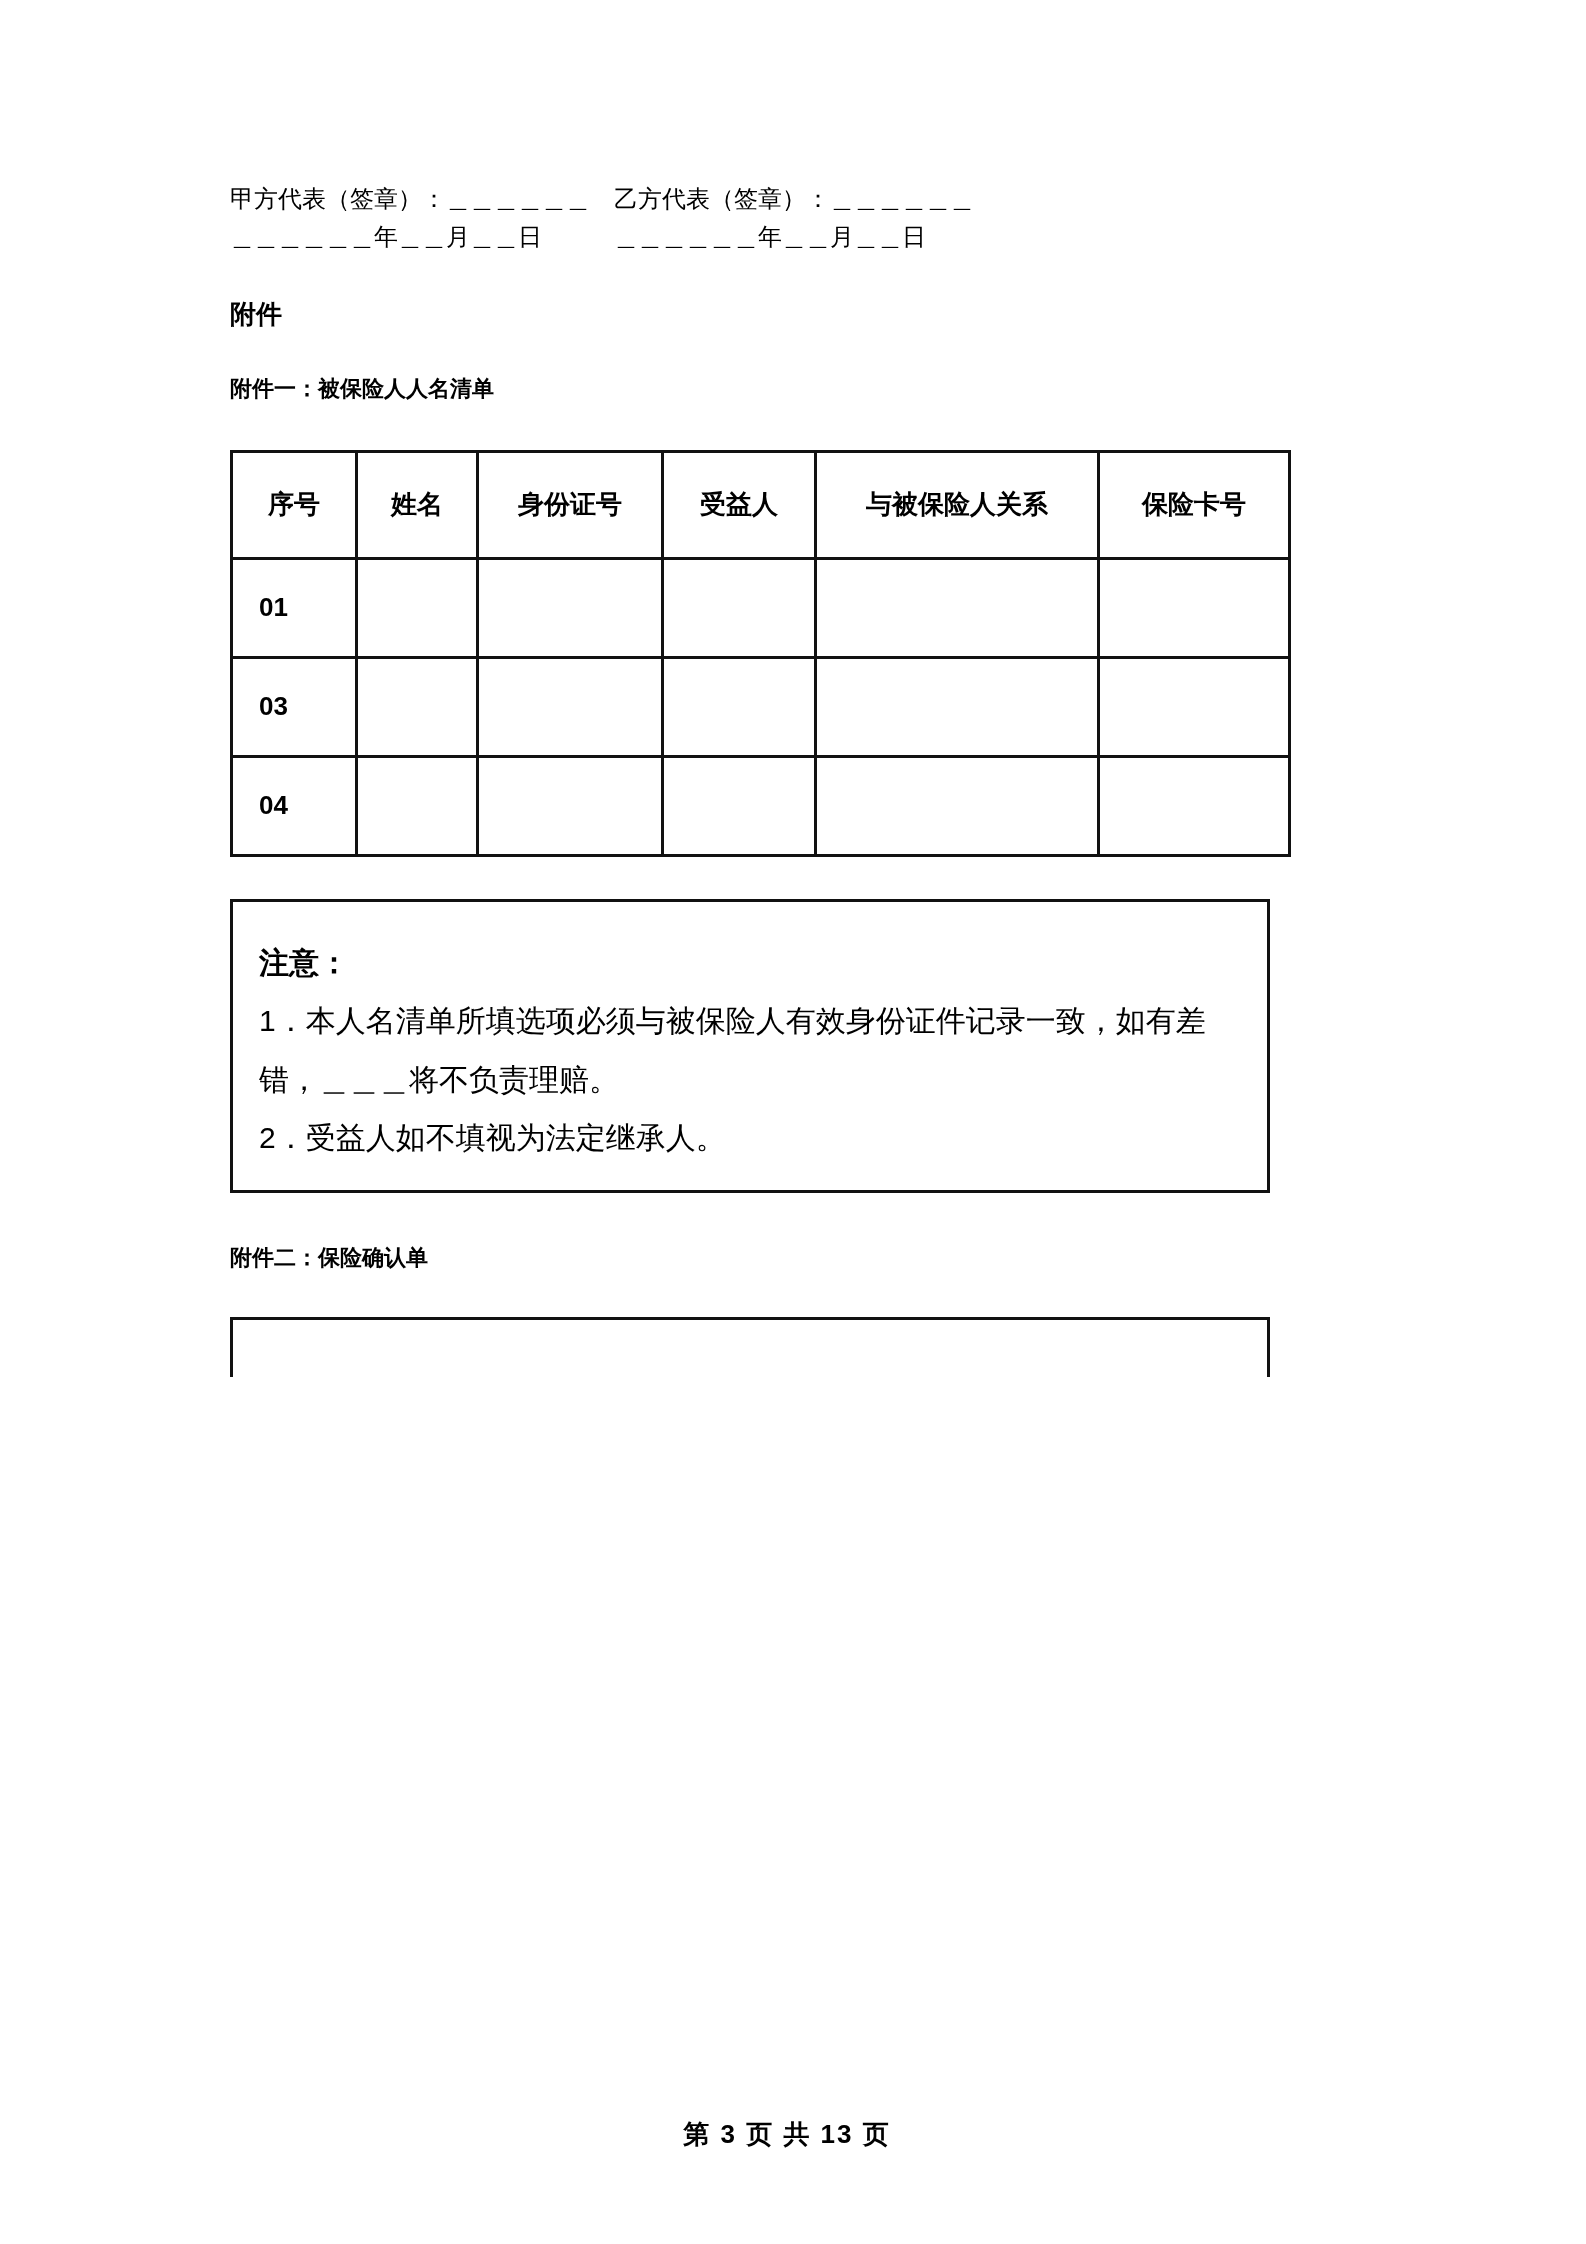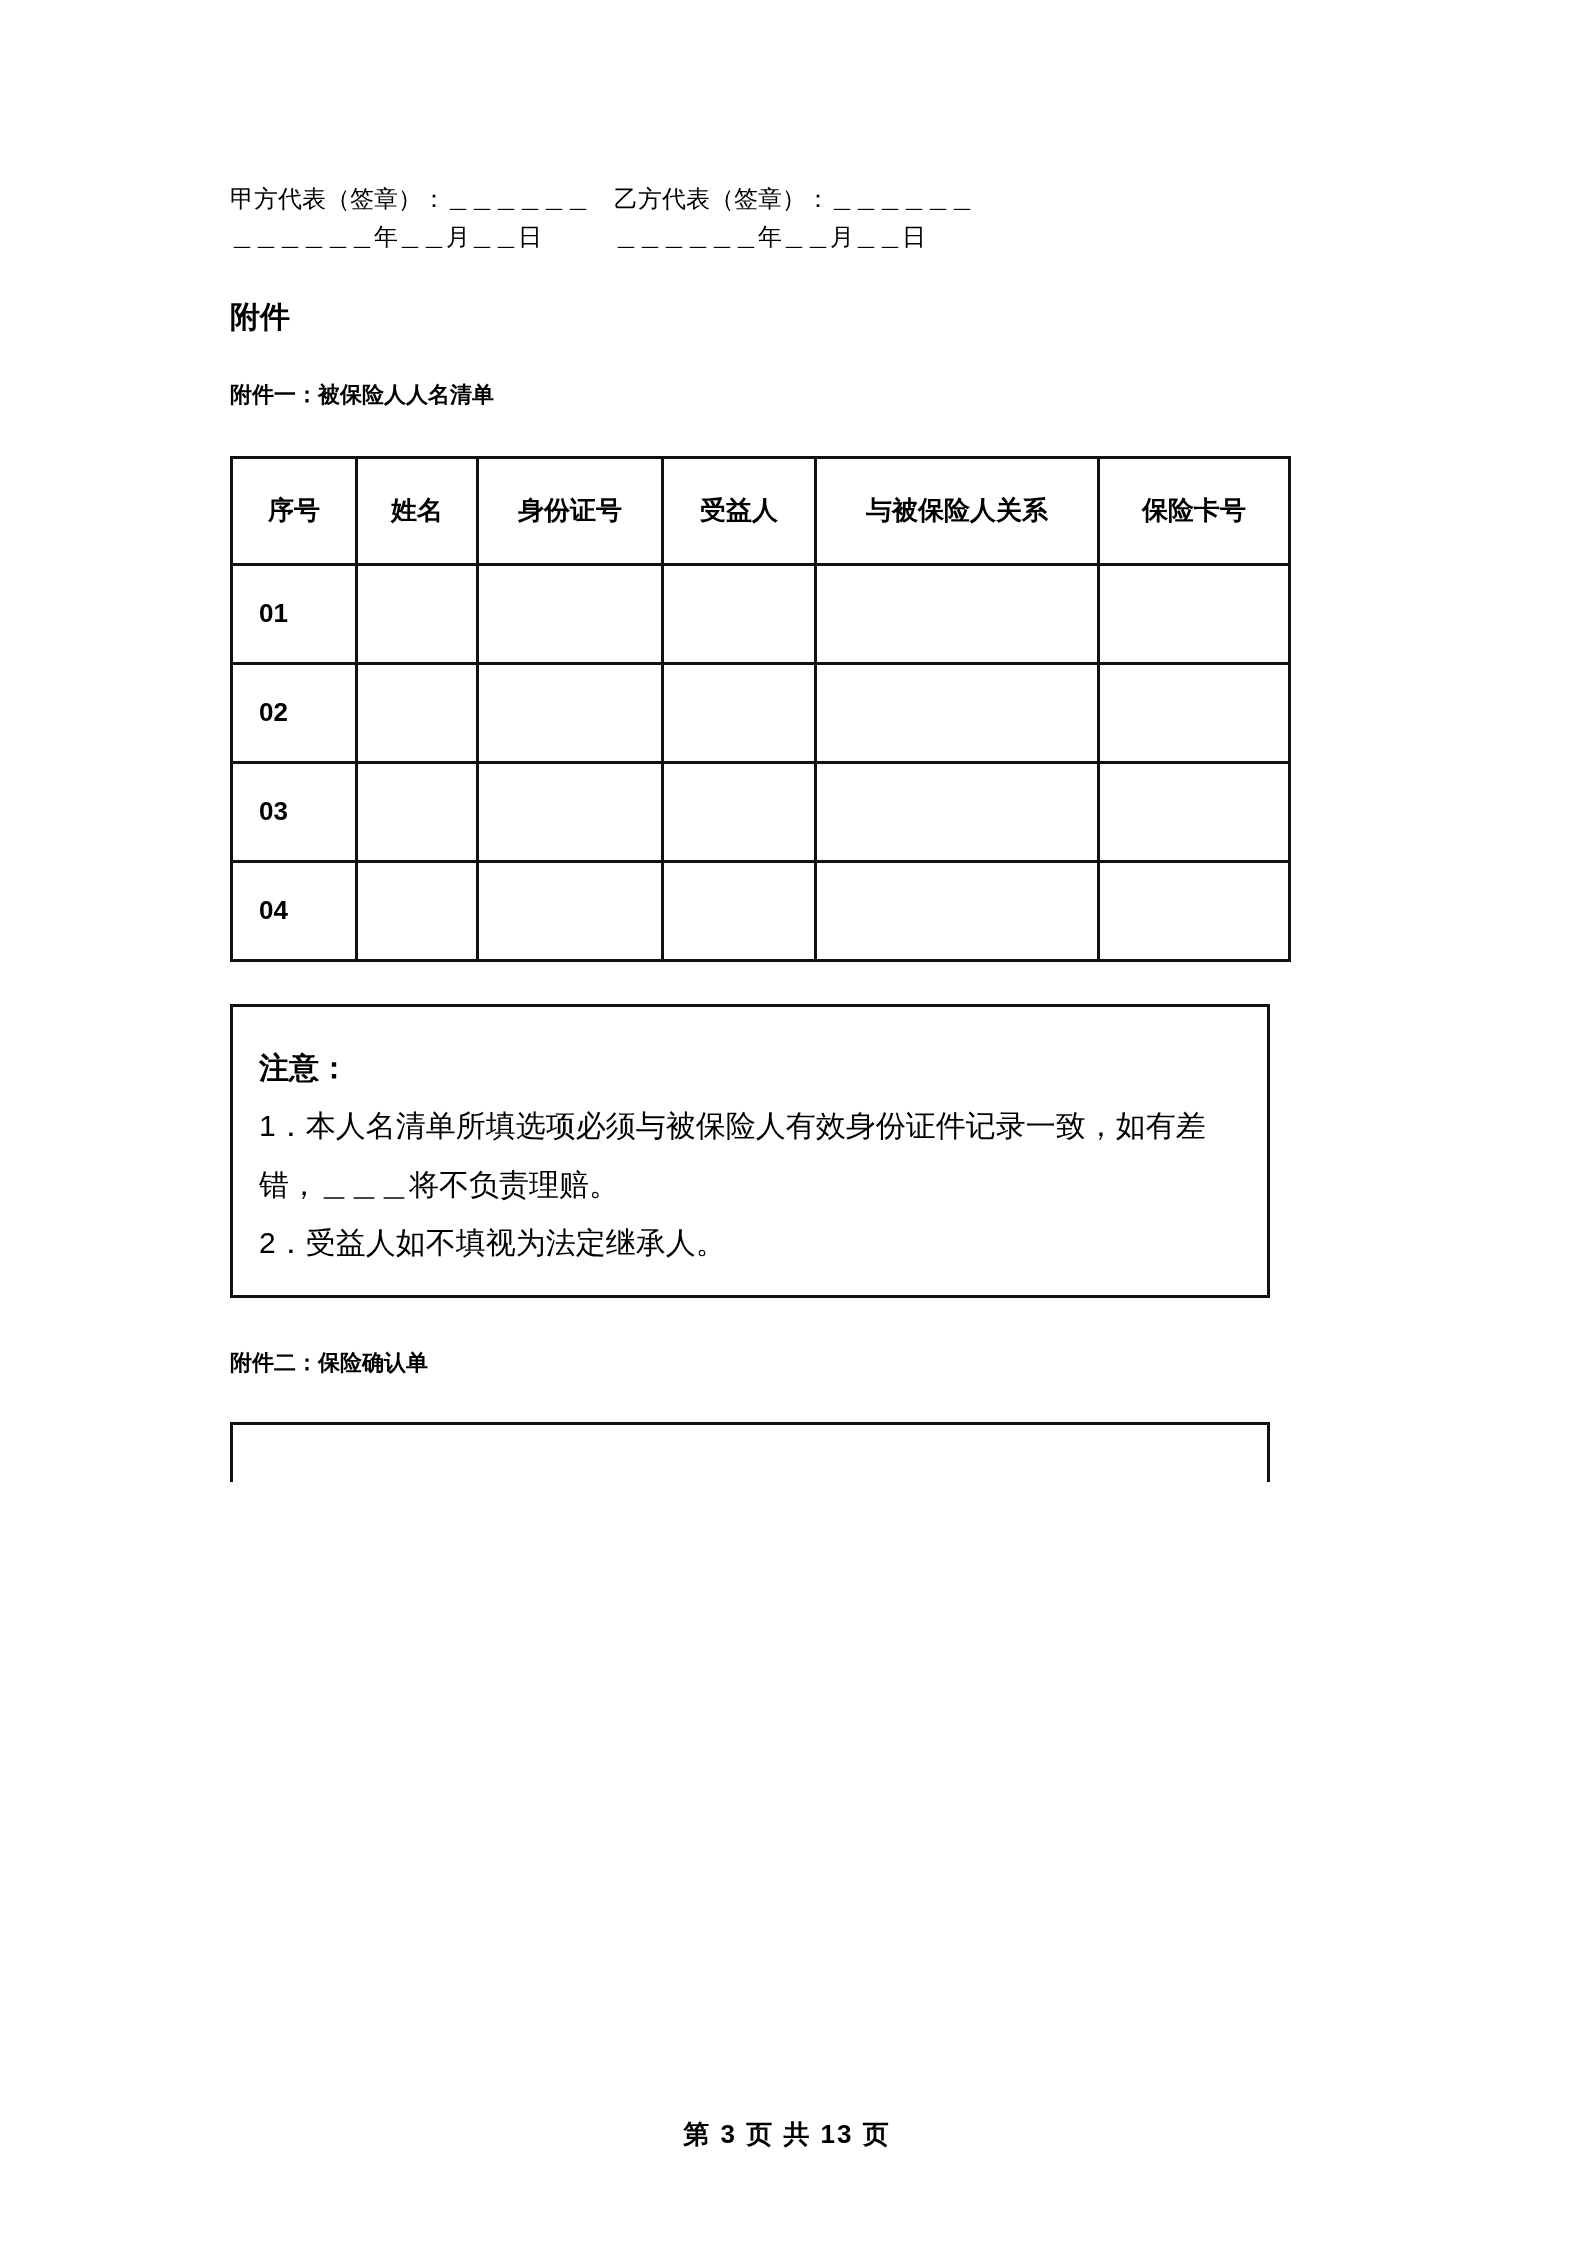--- a/index.html
+++ b/index.html
@@ -74,21 +74,21 @@
 
   .attach-head {
     font-size: 22px;
     font-weight: 700;
     margin-top: 50px;
   }
   .attach-head.first {
     margin-top: 42px;
   }
   .attach-word {
-    font-size: 30px;
+    font-size: 26px;
     font-weight: 700;
     margin-top: 40px;
   }
 
   .bottom-box {
     margin-top: 44px;
     width: 1040px;
     border: 3px solid #111111;
     border-bottom: none;
     box-sizing: border-box;
@@ -130,28 +130,20 @@
     </tr>
     <tr>
       <td class="cell-left">01</td>
       <td class="body-cell"></td>
       <td class="body-cell"></td>
       <td class="body-cell"></td>
       <td class="body-cell"></td>
       <td class="body-cell"></td>
     </tr>
     <tr>
-      <td class="cell-left">02</td>
-      <td class="body-cell"></td>
-      <td class="body-cell"></td>
-      <td class="body-cell"></td>
-      <td class="body-cell"></td>
-      <td class="body-cell"></td>
-    </tr>
-    <tr>
       <td class="cell-left">03</td>
       <td class="body-cell"></td>
       <td class="body-cell"></td>
       <td class="body-cell"></td>
       <td class="body-cell"></td>
       <td class="body-cell"></td>
     </tr>
     <tr>
       <td class="cell-left">04</td>
       <td class="body-cell"></td>

